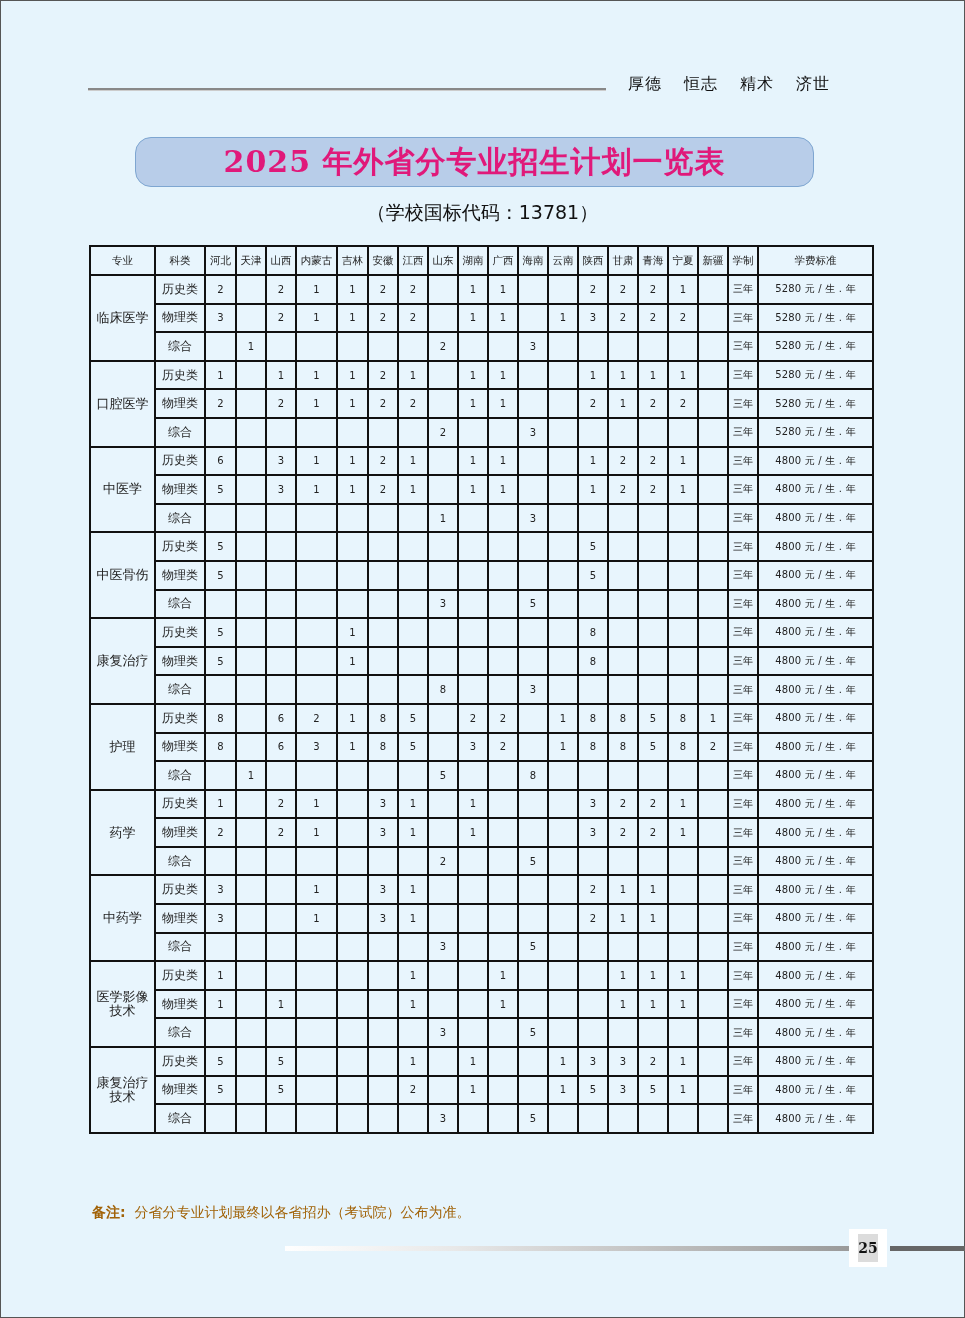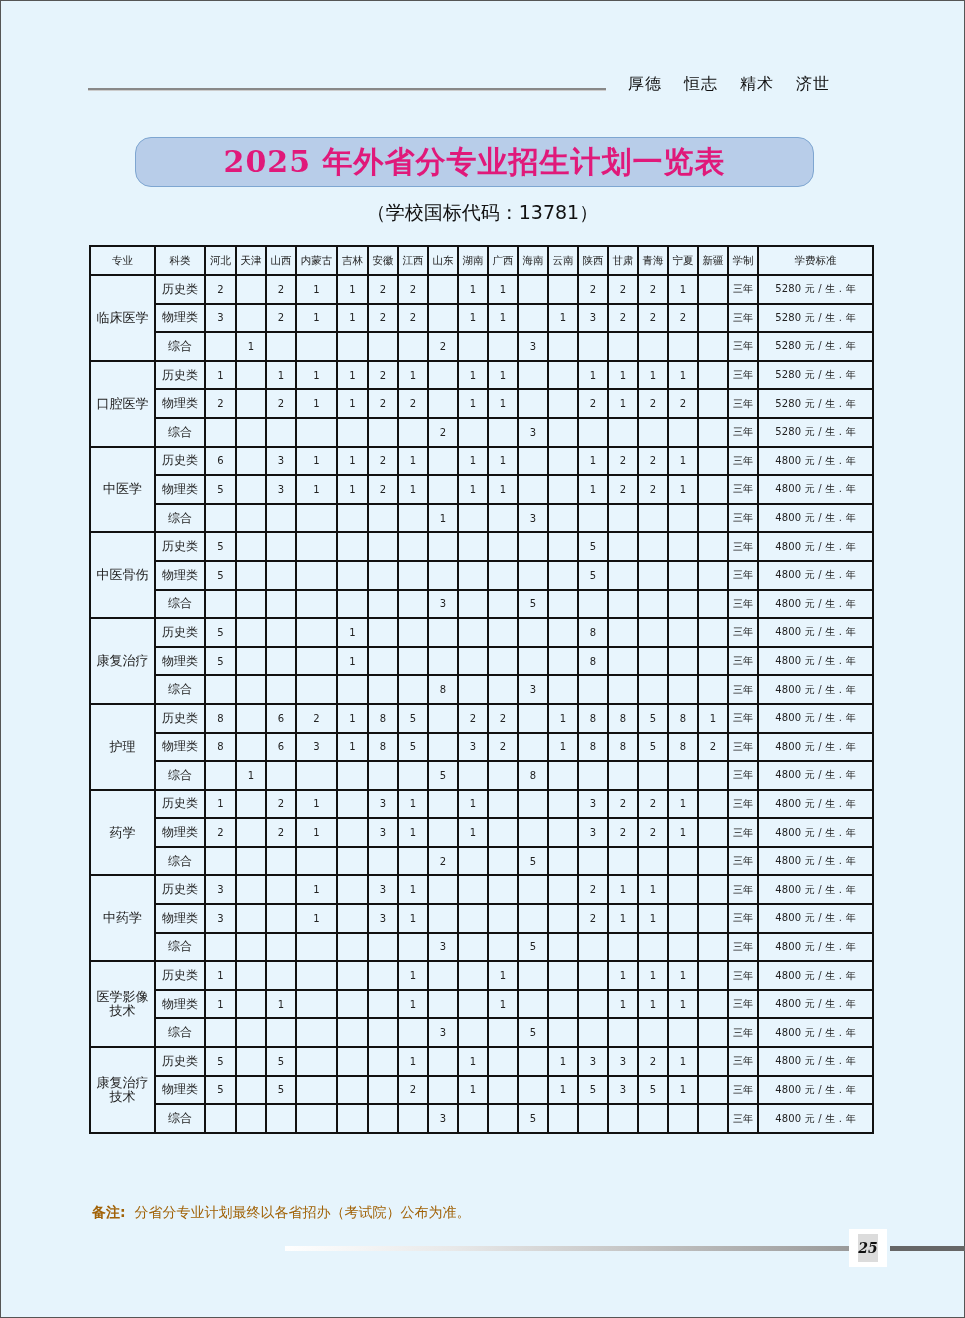--- a/index.html
+++ b/index.html
@@ -36,21 +36,21 @@
     position:absolute; left:285px; top:1246px; width:565px; height:5px;
     background:linear-gradient(to right, #ffffff, #e8e8e8 30%, #9a9a9a 100%);
   }
   .footer-bar-right { position:absolute; left:890px; top:1246px; width:75px; height:5px; background:#666; }
   .page-num-box {
     position:absolute; left:849px; top:1229px; width:38px; height:38px; background:#fff;
     display:flex; align-items:center; justify-content:center;
   }
   .page-num {
     width:20px; height:28px; background:#dcdcdc; display:flex; align-items:center; justify-content:center;
-    font-family:"DejaVu Serif", "Liberation Serif", serif; font-weight:bold; font-size:14px; color:#111;font-style:italic;
+    font-family:"DejaVu Serif", "Liberation Serif", serif; font-weight:bold; font-size:14px; color:#111;
   }
 </style>
 </head>
 <body>
 
 <div class="page-border"></div>
 
 <div class="header-line"></div>
 <div class="motto">
   <span>厚德</span><span>恒志</span><span>精术</span><span>济世</span>

